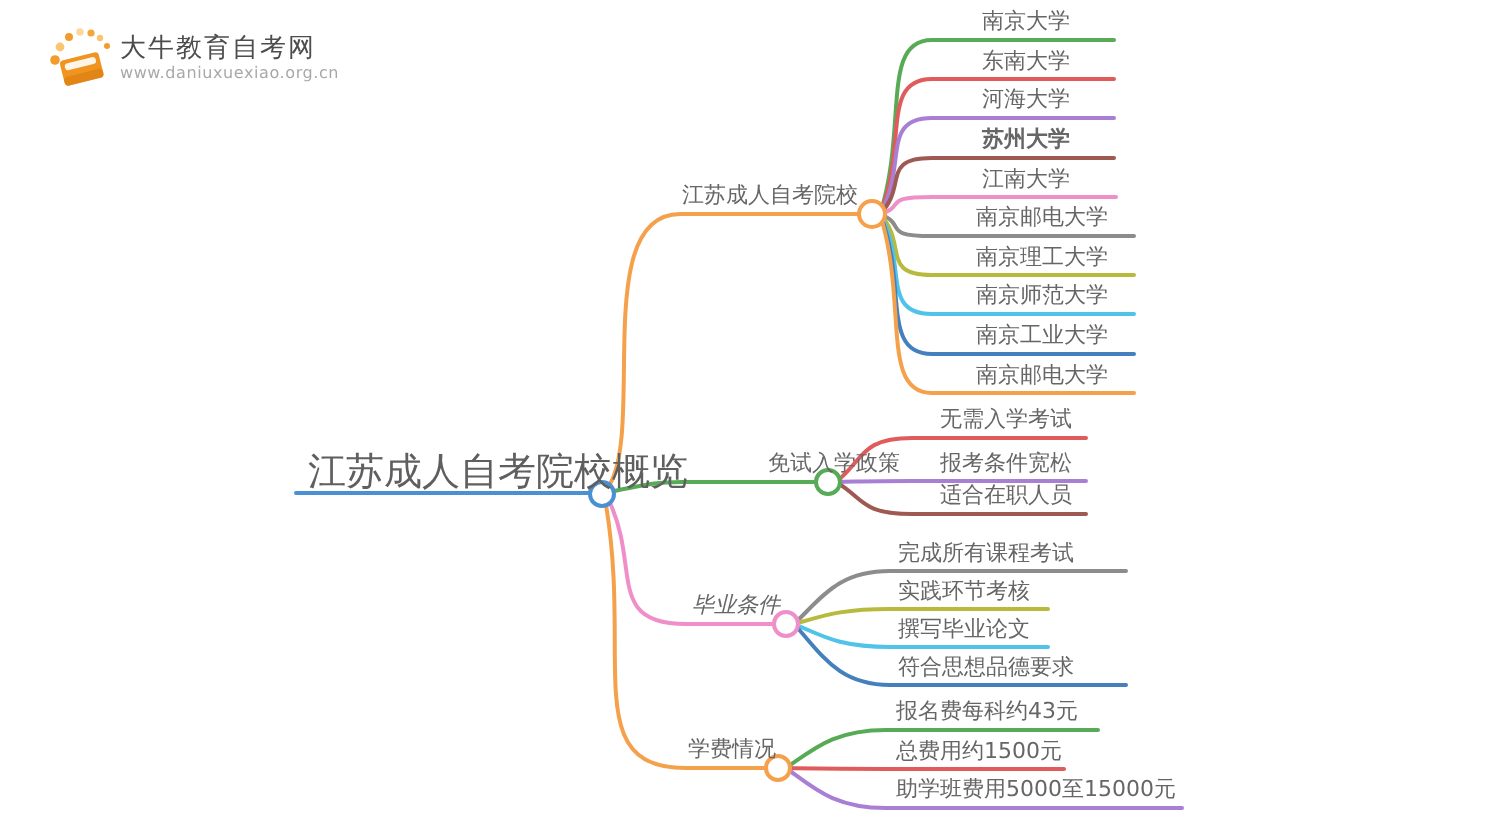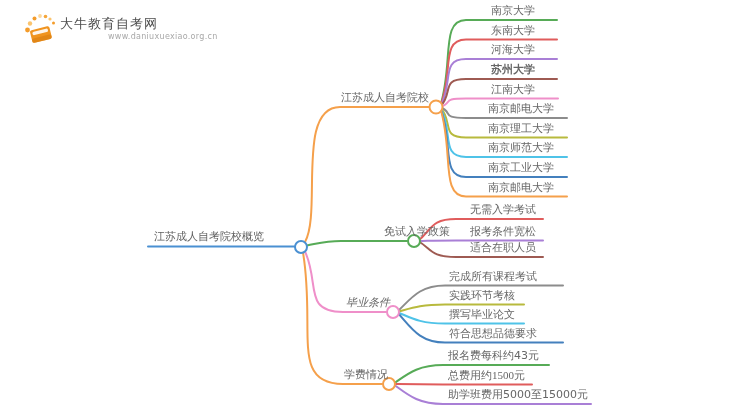--- a/index.html
+++ b/index.html
@@ -1,24 +1,24 @@
 <!DOCTYPE html>
 <html><head>
 <meta charset="utf-8">
 <style>
   html,body{margin:0;padding:0;background:#fff;}
   .stage{position:relative;width:750px;height:410px;background:#ffffff;overflow:hidden;
          font-family:"DejaVu Sans","Liberation Sans",sans-serif;}
   #edges{position:absolute;left:0;top:0;width:750px;height:410px;}
   .lbl{position:absolute;white-space:nowrap;font-size:11px;color:#666;height:17px;line-height:17px;cursor:default;}
-  .lbl.root{font-size:11px;color:#5f5f5f;}
+  .lbl.root{font-size:19px;color:#5f5f5f;}
   .logo{position:absolute;left:24px;top:10px;width:180px;height:40px;}
   .logo-icon{position:absolute;left:0;top:1px;}
   .logo-title{position:absolute;left:36px;top:5px;font-size:13px;font-weight:normal;color:#4d4d4d;letter-spacing:1px;}
-  .logo-url{position:absolute;left:36px;top:22px;font-size:8px;color:#a8a8a8;letter-spacing:.3px;margin-left:48px;}
+  .logo-url{position:absolute;left:36px;top:22px;font-size:8px;color:#a8a8a8;letter-spacing:.3px;}
 </style>
 </head>
 <body>
 
 <div class="stage">
 
   <div class="logo">
     <svg class="logo-icon" width="34" height="36" viewBox="0 0 34 36">
       <circle cx="3.5" cy="19" r="2.4" fill="#f49c2b"></circle>
       <circle cx="6" cy="12.5" r="2.2" fill="#fbc46e"></circle>
@@ -85,17 +85,17 @@
       <div class="lbl" style="left: 470px; top: 201px;">无需入学考试</div>
       <div class="lbl" style="left: 470px; top: 222.5px;">报考条件宽松</div>
       <div class="lbl" style="left: 470px; top: 239px;">适合在职人员</div>
       <div class="lbl" style="left: 344px; top: 223px; margin-left: 40px;">免试入学政策</div>
       <div class="lbl" style="left: 449px; top: 267.5px;">完成所有课程考试</div>
       <div class="lbl" style="left: 449px; top: 286.5px;">实践环节考核</div>
       <div class="lbl" style="left: 449px; top: 305.5px;">撰写毕业论文</div>
       <div class="lbl" style="left: 449px; top: 324.5px;">符合思想品德要求</div>
       <div class="lbl" style="left: 346px; top: 294px; font-style: italic;">毕业条件</div>
       <div class="lbl" style="left: 448px; top: 347px;">报名费每科约43元</div>
-      <div class="lbl" style="left: 448px; top: 366.5px; font-family: Liberation Serif, serif;">总费用约1500元</div>
+      <div class="lbl" style="left: 448px; top: 366.5px;">总费用约1500元</div>
       <div class="lbl" style="left: 448px; top: 386px;">助学班费用5000至15000元</div>
       <div class="lbl" style="left: 344px; top: 366px;">学费情况</div>
     </div>
 </div>
 
 </body></html>

